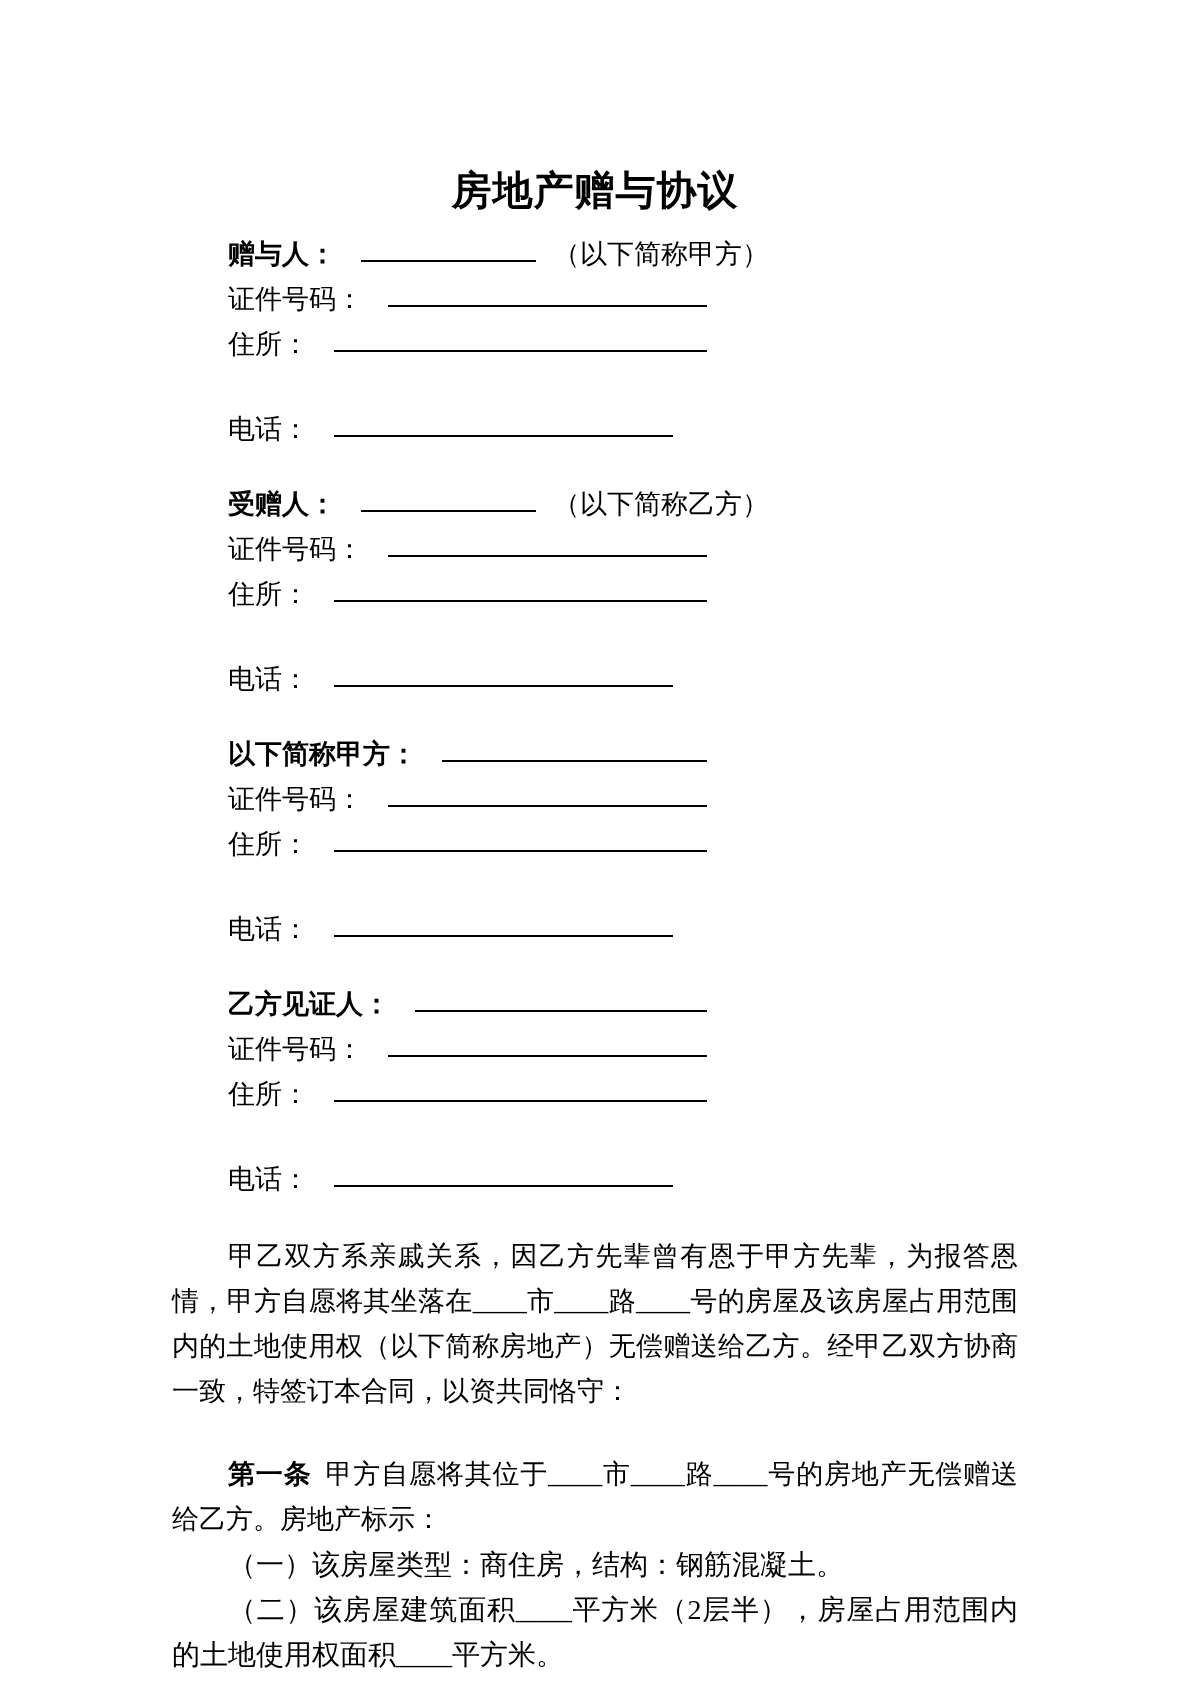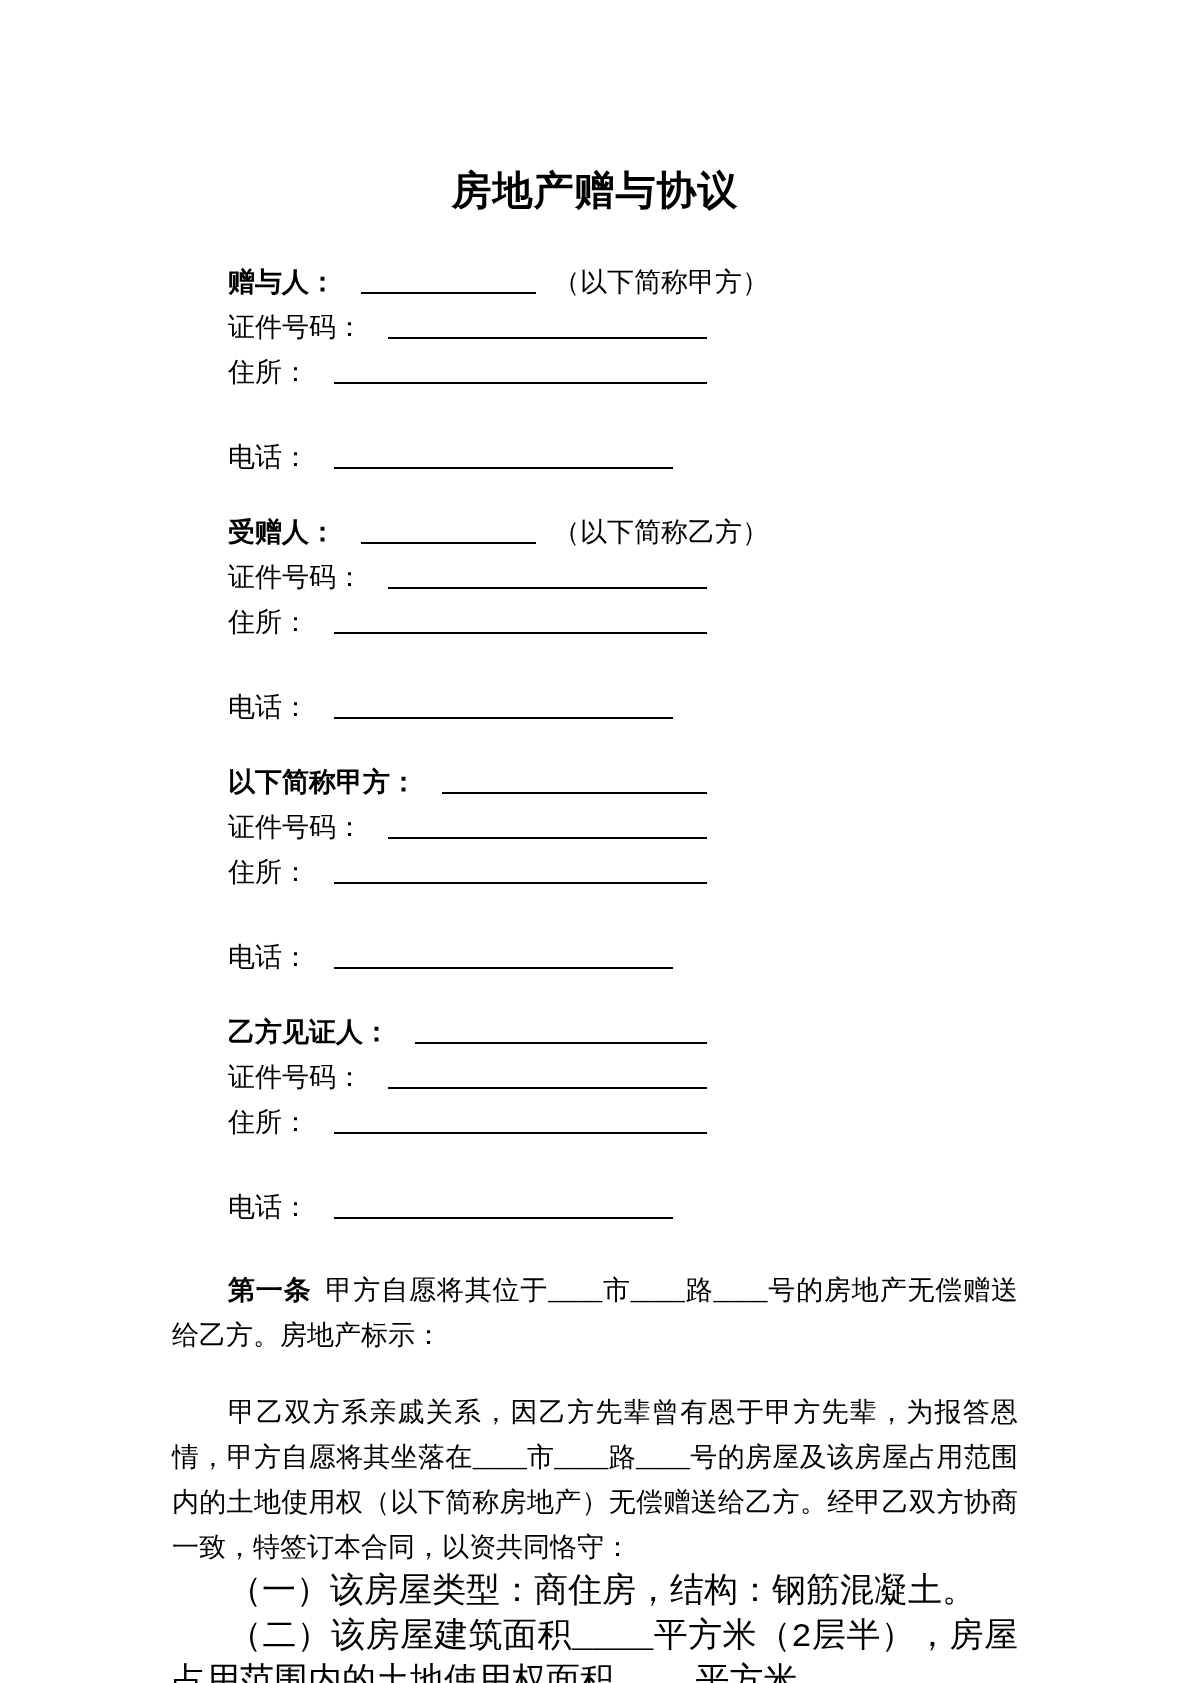--- a/index.html
+++ b/index.html
@@ -12,25 +12,25 @@
     overflow:hidden;
   }
   .page {
     width:1190px; height:1683px;
     padding:162px 172px 0 172px;
     background:#ffffff;
   }
   .doc-title {
     font-size:40px; font-weight:bold;
     text-align:center; line-height:58px;
-    margin-bottom:40px;
+    margin-bottom:12px;
     letter-spacing:1px;
   }
   .party-block { margin-bottom:30px; padding-left:56px; font-size:27px; }
-  .row { display:flex; align-items:center; width:479px; line-height:45px; height:45px;gap:17px; }
+  .row { display:flex; align-items:flex-start; width:479px; line-height:45px; height:45px;gap:17px; }
   .row.phone { width:445px;margin-top:40px; }
   .row.head { width:auto; }
   .b { font-weight:bold; }
   .label { white-space:nowrap; }
   .blank-fill {
     flex:1 1 auto;
     border-bottom:2px solid #000;
     margin:0 0 8px 8px;
     height:30px;
   }
@@ -42,21 +42,21 @@
   }
   .alias { white-space:nowrap; }
   .para {
     font-size:27px; line-height:45px;
     text-align:justify;
     text-indent:56px;
   }
   .preamble { margin-top:32px; }
   .article { margin-top:38px; }
   .article .num { font-weight:bold; margin-right:14px; }
-  .item { font-size:34px; line-height:45px; text-align:justify; text-indent:56px;font-family:Liberation Mono, monospace; }
+  .item { font-size:28px; line-height:45px; text-align:justify; text-indent:56px; }
 </style>
 </head>
 <body>
 
 <div class="page">
 
   <div class="doc-title">房地产赠与协议</div>
 
   <div class="party-block">
     <div class="row head">
@@ -129,20 +129,20 @@
     <div class="row">
       <span class="label">住所：</span>
       <span class="blank-fill"></span>
     </div>
     <div class="row phone">
       <span class="label">电话：</span>
       <span class="blank-fill"></span>
     </div>
   </div>
 
+  <p class="para preamble">甲乙双方系亲戚关系，因乙方先辈曾有恩于甲方先辈，为报答恩情，甲方自愿将其坐落在____市____路____号的房屋及该房屋占用范围内的土地使用权（以下简称房地产）无偿赠送给乙方。经甲乙双方协商一致，特签订本合同，以资共同恪守：</p>
+
   <p class="para article"><span class="num">第一条</span><span>甲方自愿将其位于____市____路____号的房地产无偿赠送给乙方。房地产标示：</span></p>
-
-  <p class="para preamble">甲乙双方系亲戚关系，因乙方先辈曾有恩于甲方先辈，为报答恩情，甲方自愿将其坐落在____市____路____号的房屋及该房屋占用范围内的土地使用权（以下简称房地产）无偿赠送给乙方。经甲乙双方协商一致，特签订本合同，以资共同恪守：</p>
 
   <p class="item">（一）该房屋类型：商住房，结构：钢筋混凝土。</p>
   <p class="item">（二）该房屋建筑面积____平方米（2层半），房屋占用范围内的土地使用权面积____平方米。</p>
 
 </div>
 
 </body></html>

